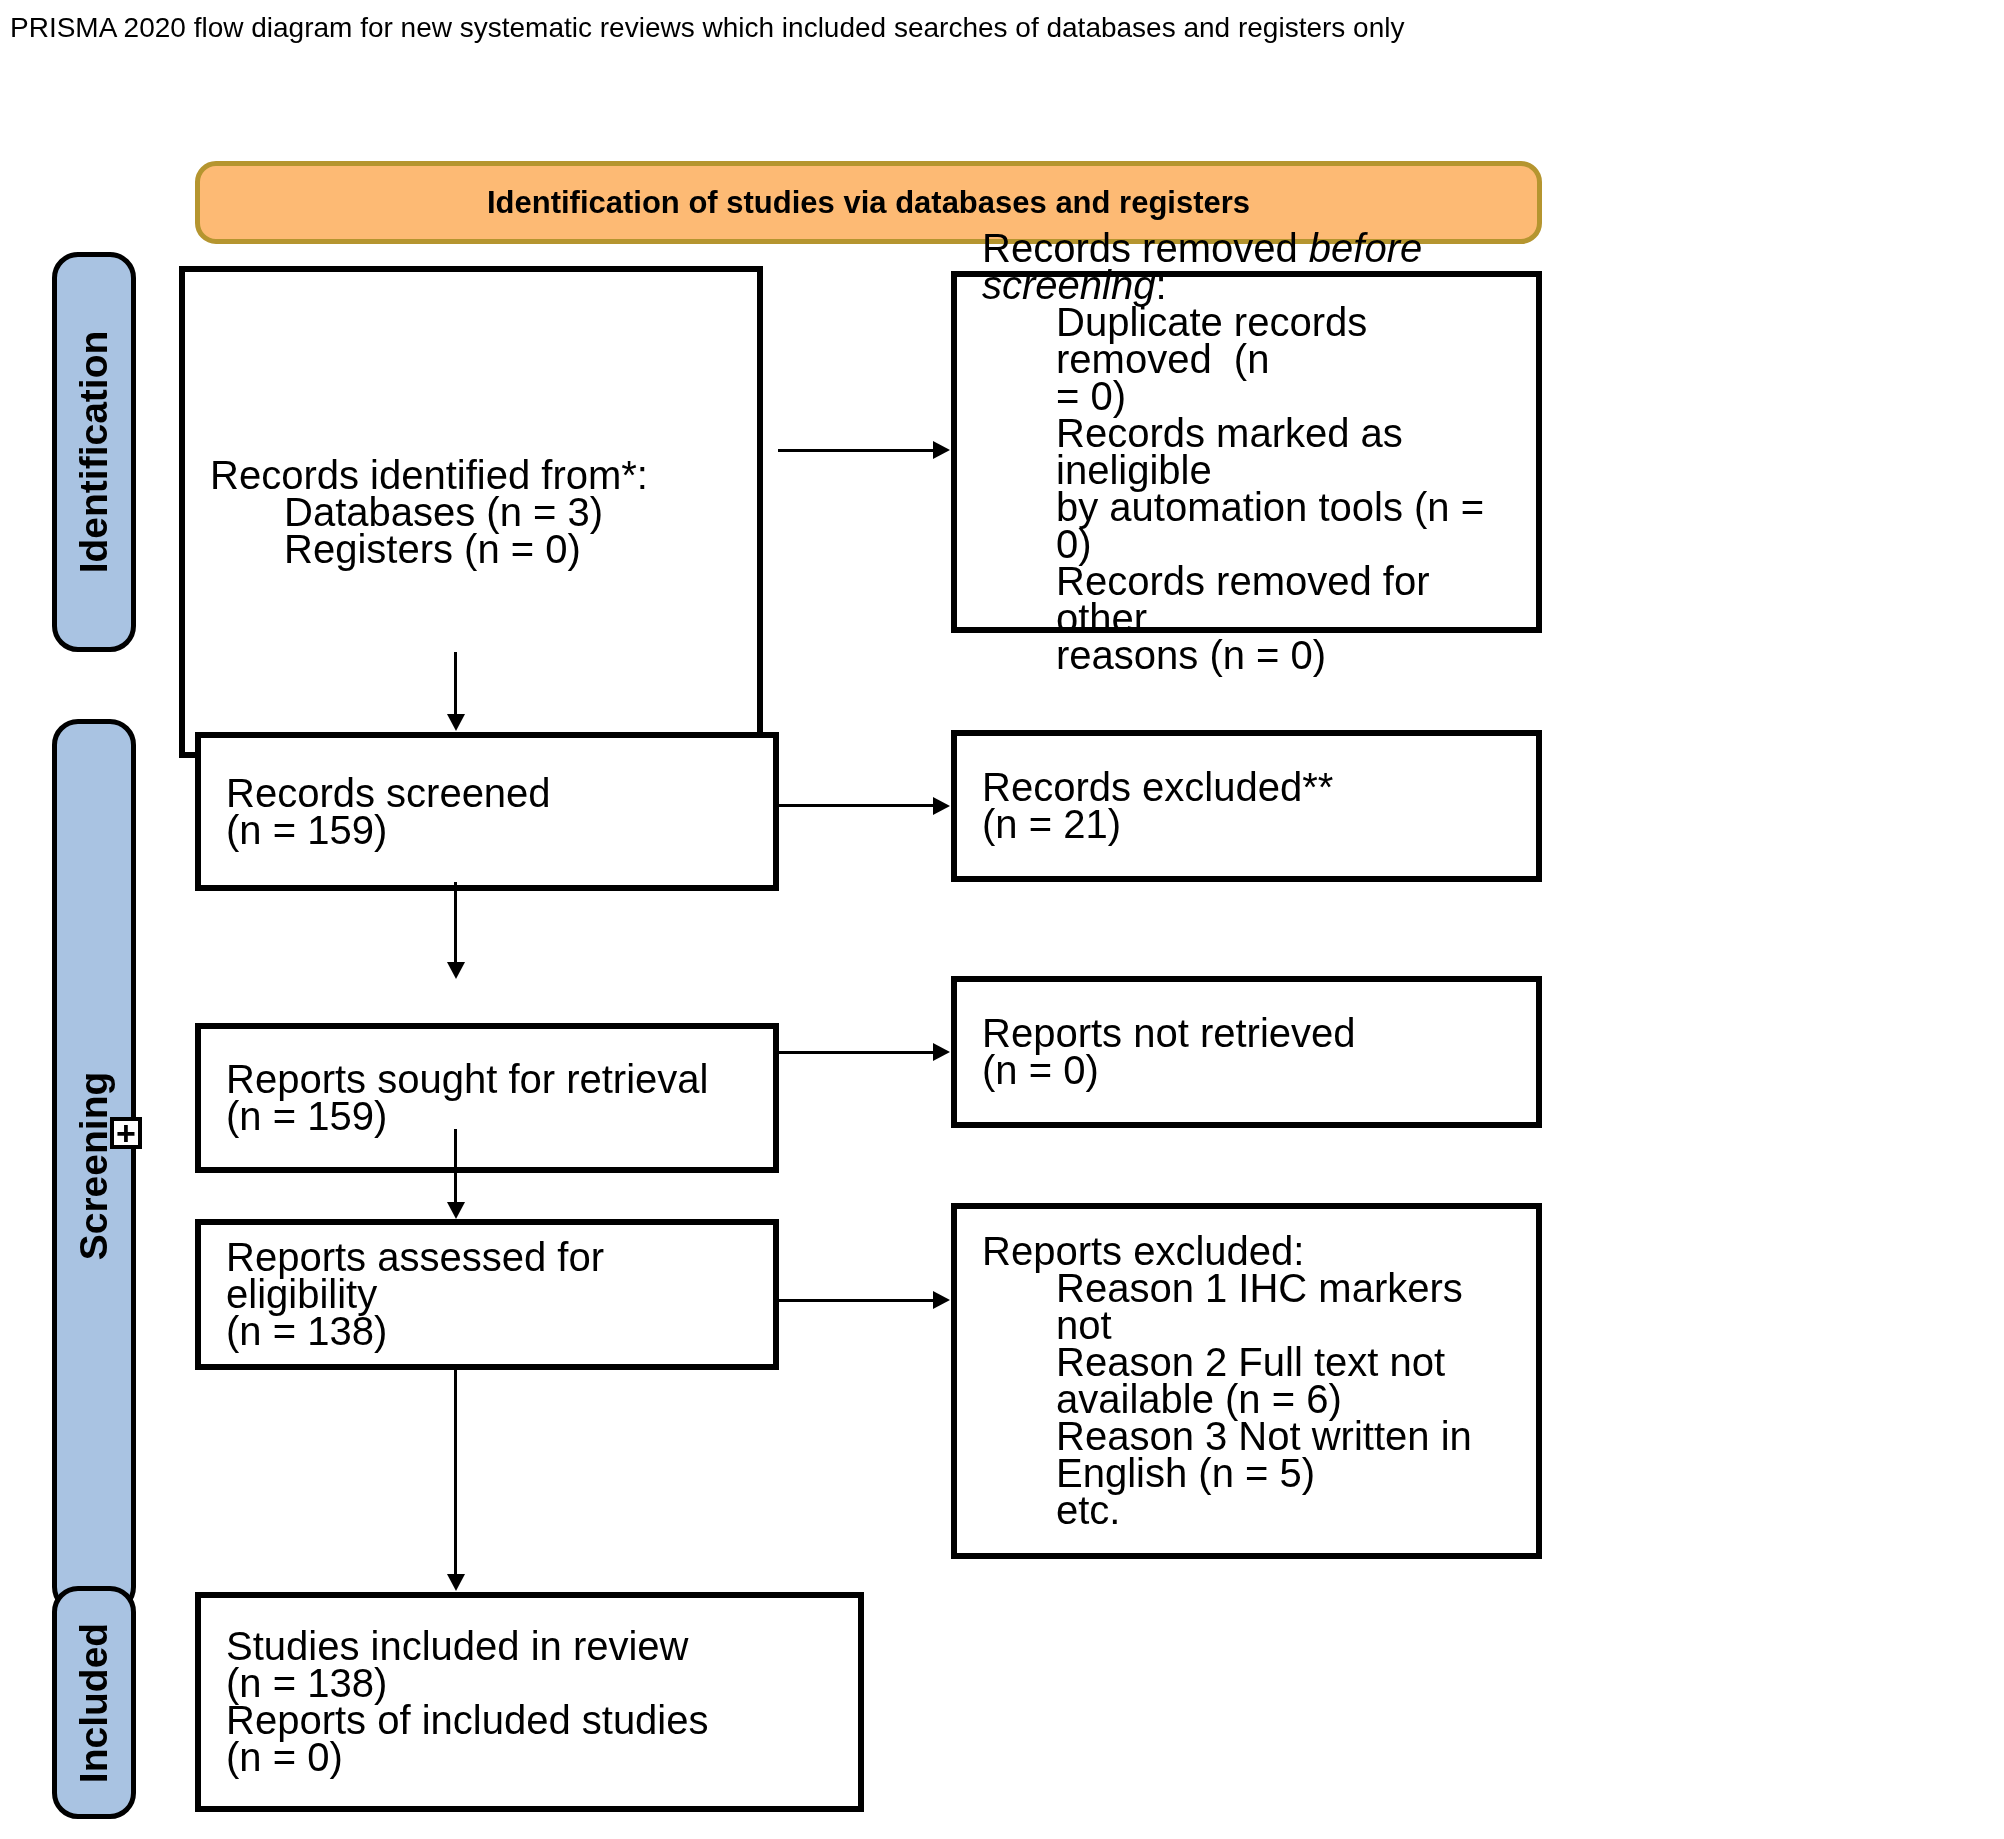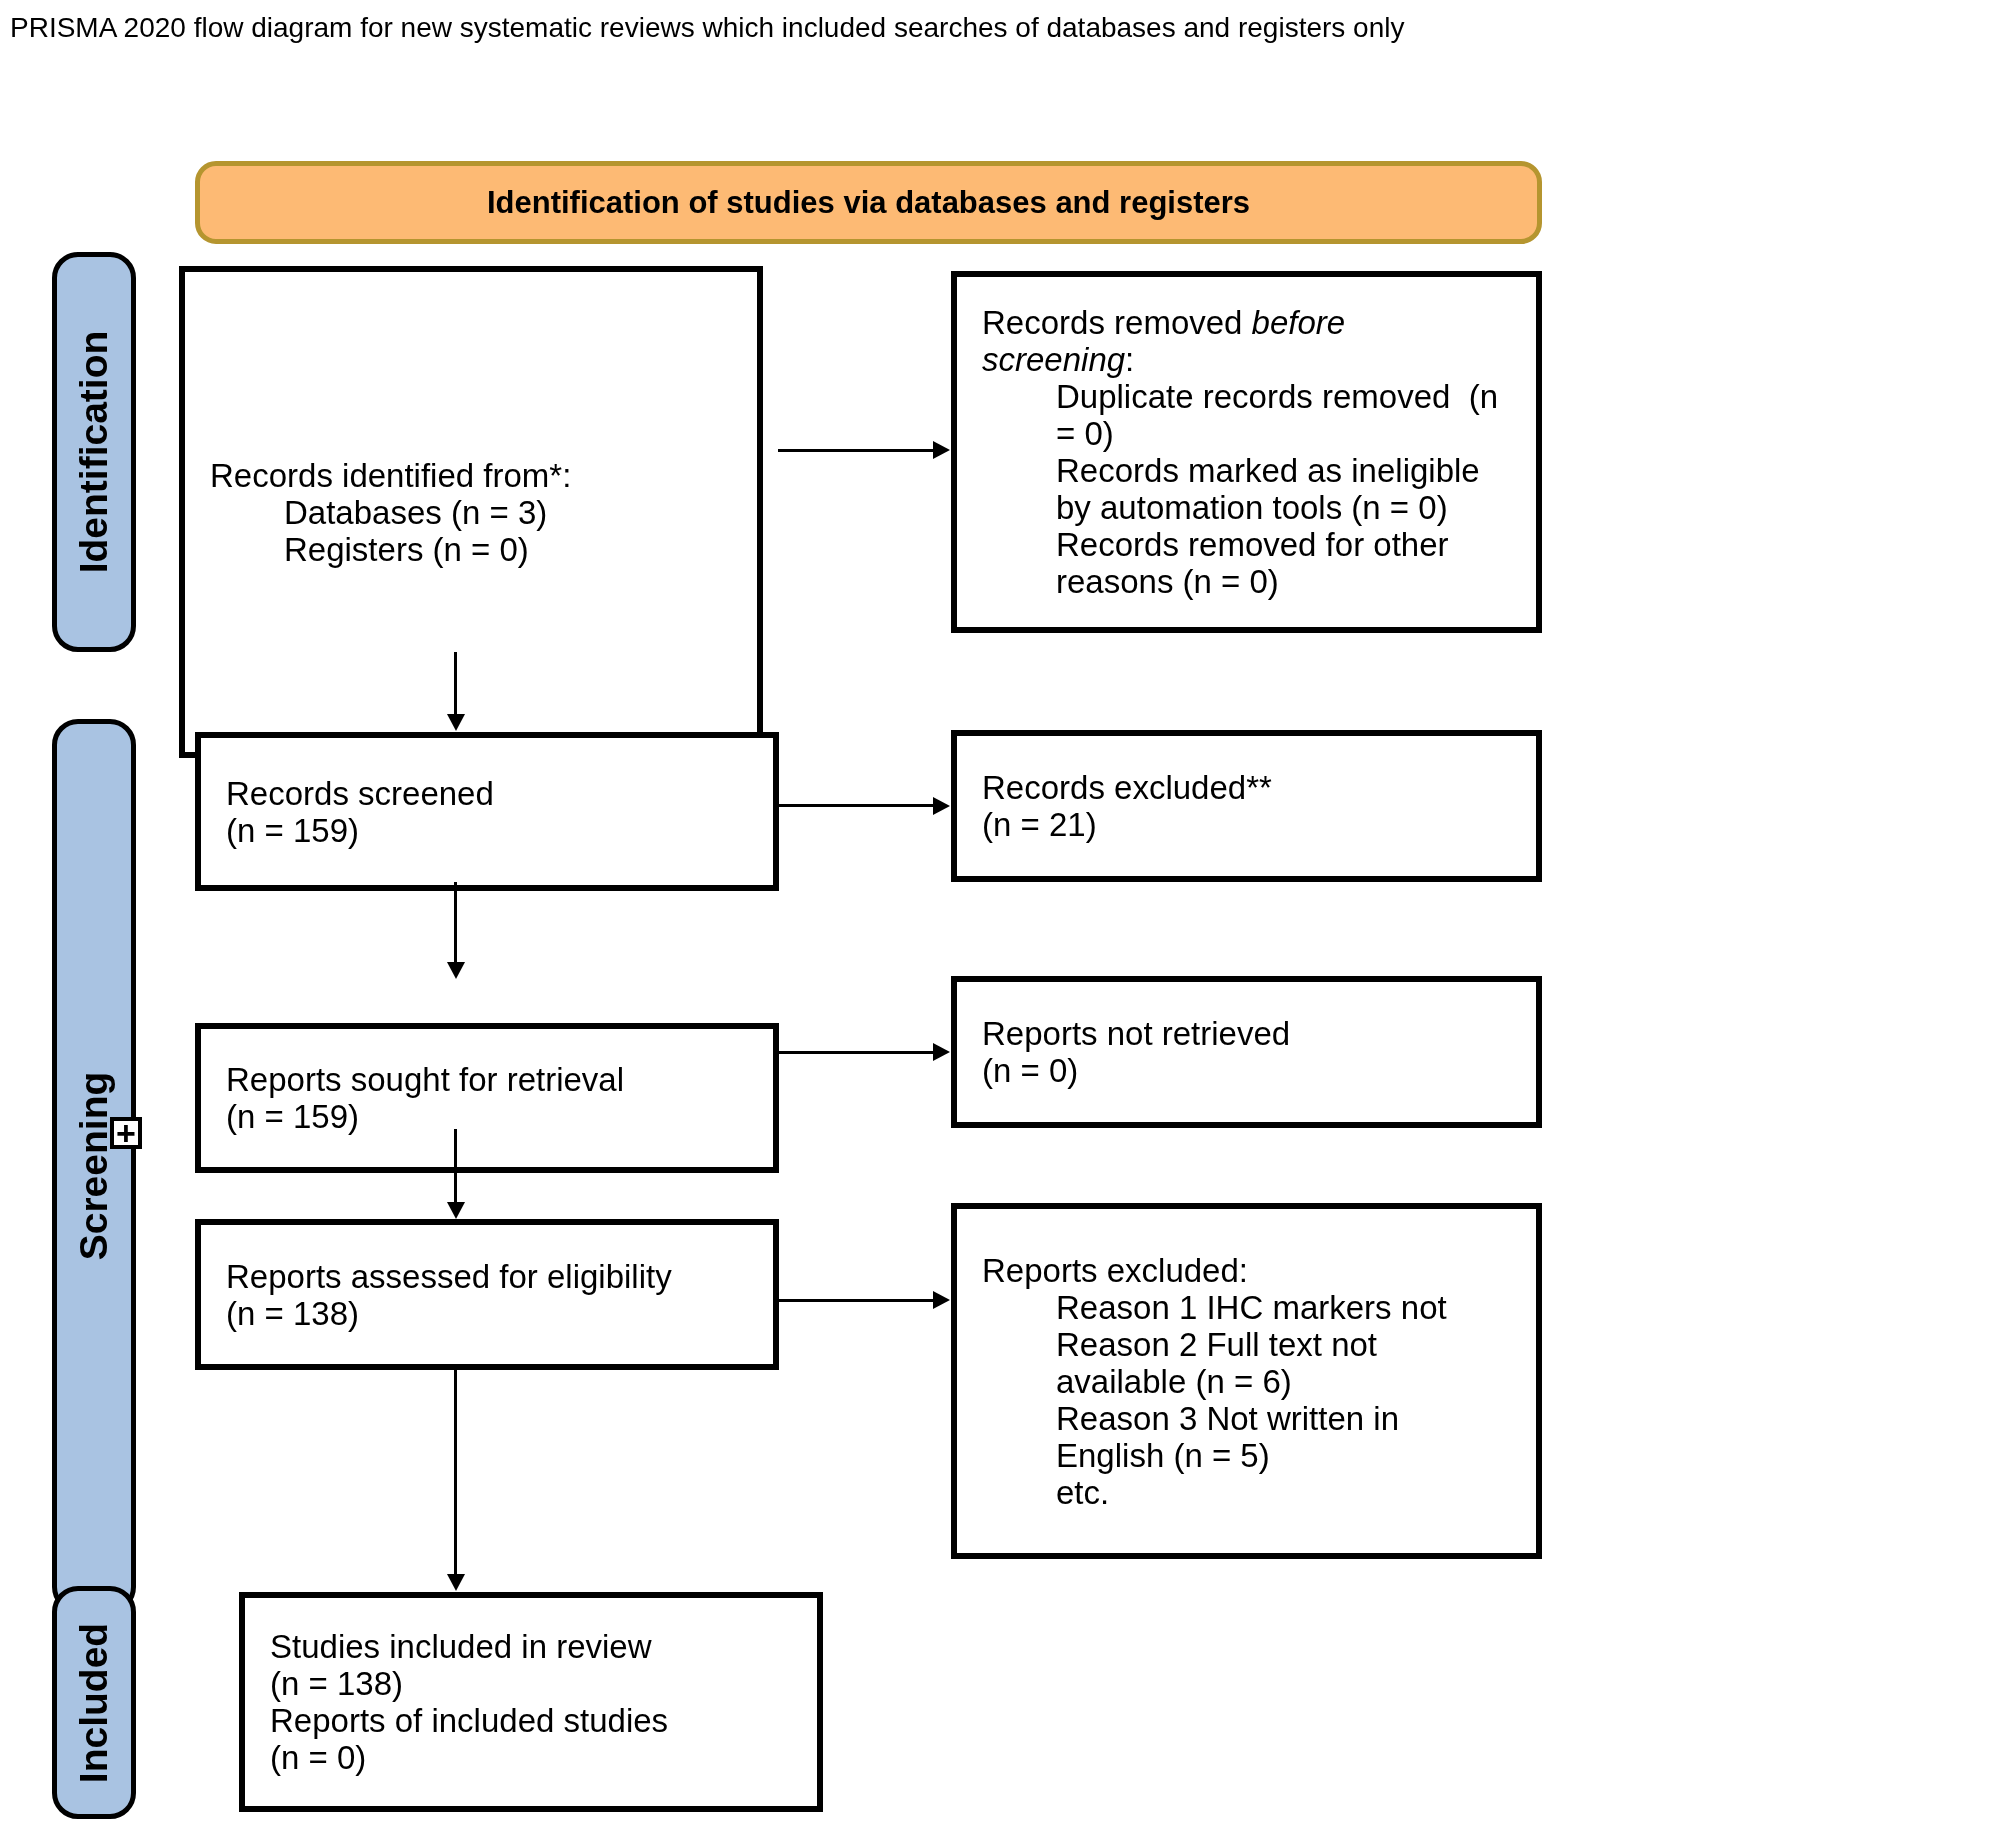--- a/index.html
+++ b/index.html
@@ -64,37 +64,37 @@
   #bar-included       { top: 1586px; height: 233px;  }
 
   .box {
     position: absolute;
     background: #ffffff;
     border: 6px solid #000000;
     box-sizing: border-box;
     display: flex;
     flex-direction: column;
     justify-content: center;
-    font-size: 33px;
+    font-size: 40px;
     line-height: 37px;
   }
   .box .box-content { padding: 0 16.4px 0 25px; }
   .line { white-space: pre-wrap; }
   .line.indent { margin-left: 74px; }
   .italic { font-style: italic; }
 
   #box-records-identified   { left: 179px;  top: 266px;  width: 584px; height: 492px; }
   #box-records-removed      { left: 951px; top: 271px;  width: 591px; height: 362px; }
   #box-records-screened     { left: 195px;  top: 732px; width: 584px; height: 159px; }
   #box-records-excluded     { left: 951px; top: 730px; width: 591px; height: 152px; }
   #box-reports-sought       { left: 195px;  top: 1023px; width: 584px; height: 150px; }
   #box-reports-not-retrieved{ left: 951px; top: 976px; width: 591px; height: 152px; }
   #box-reports-assessed     { left: 195px;  top: 1219px; width: 584px; height: 151px; }
   #box-reports-excluded     { left: 951px; top: 1203px; width: 591px; height: 356px; }
-  #box-studies-included     { left: 195px;  top: 1592px; width: 584px; height: 220px; margin-left: 44px; }
+  #box-studies-included     { left: 195px;  top: 1592px; width: 669px; height: 220px; }
 
   .vline { position: absolute; width: 3.3px; background: #000000; }
   .hline { position: absolute; height: 3.3px; background: #000000; }
   .head-down {
     position: absolute;
     width: 0; height: 0;
     border-left: 9.3px solid transparent;
     border-right: 9.3px solid transparent;
     border-top: 17.5px solid #000000;
   }

